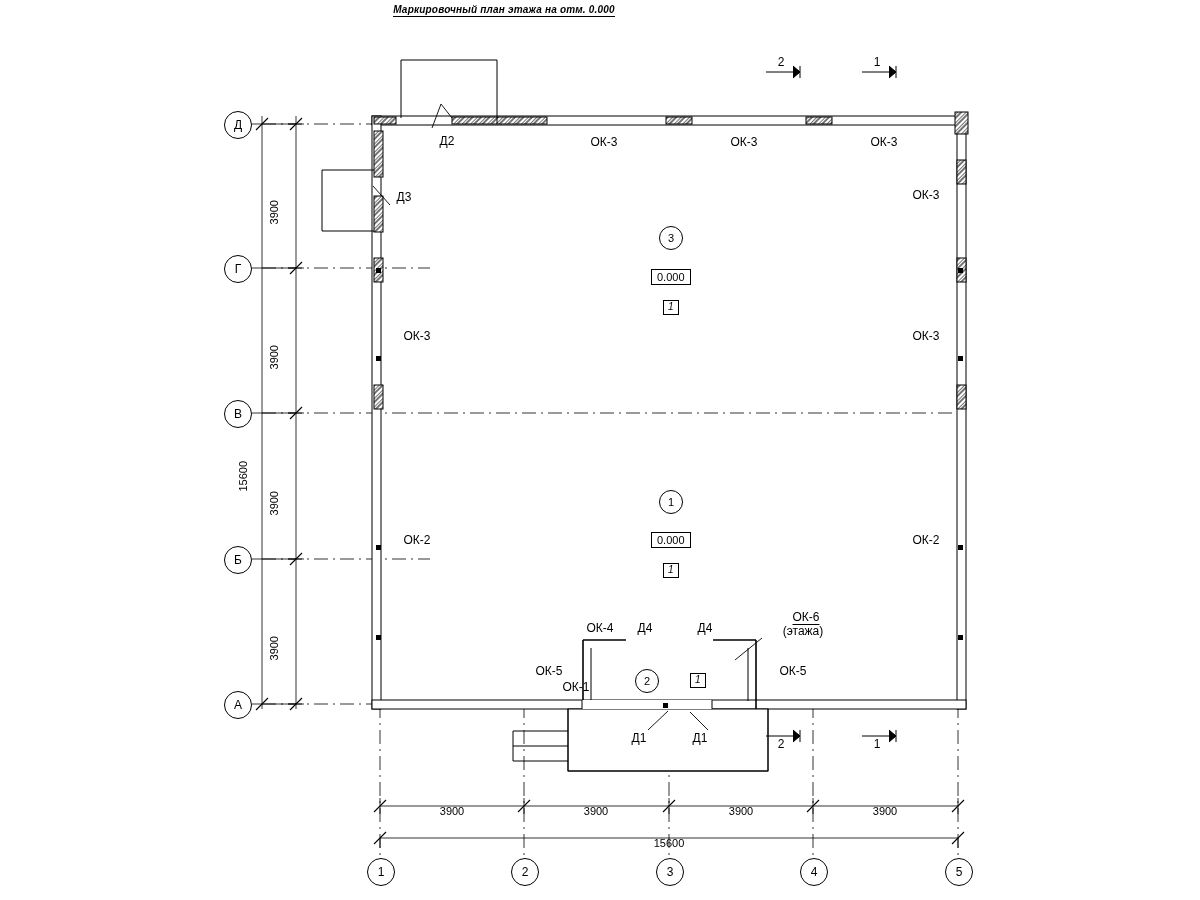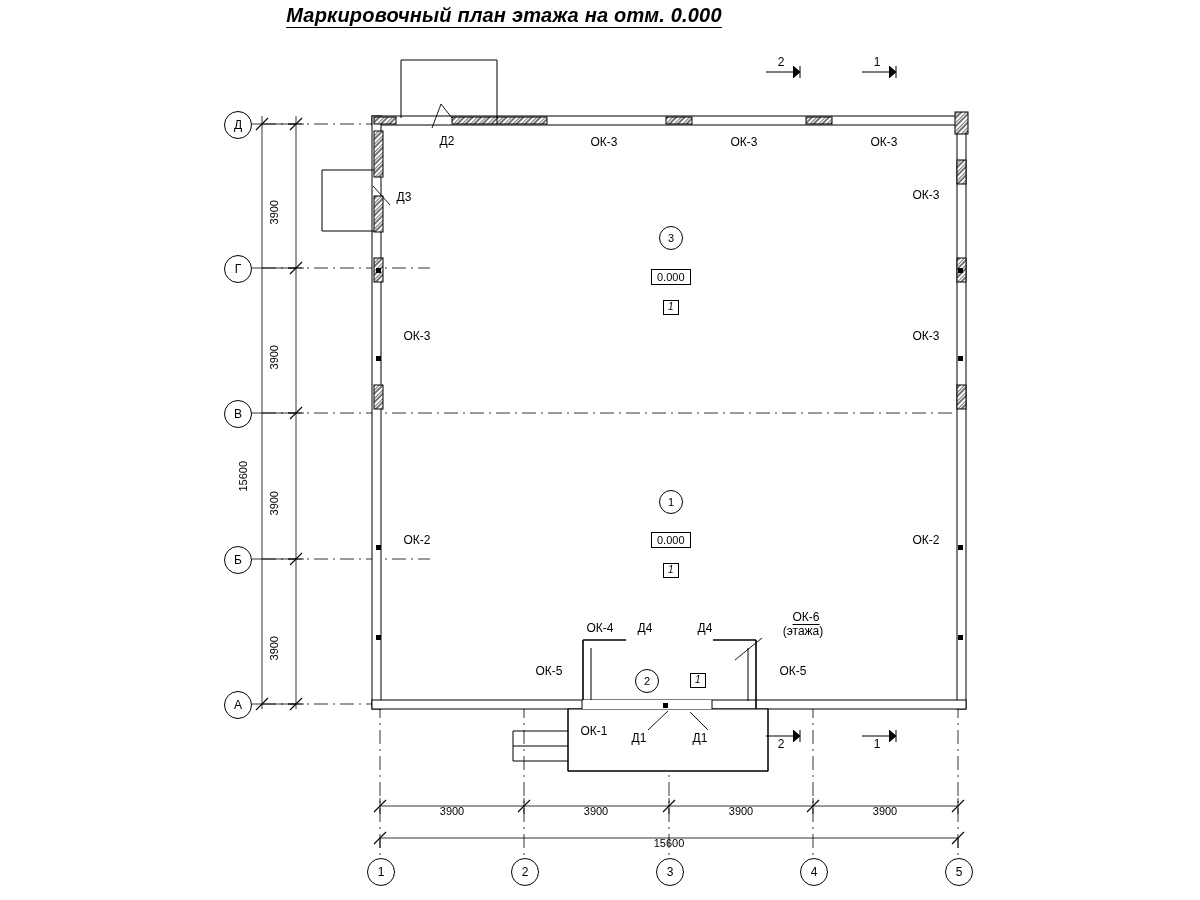--- a/index.html
+++ b/index.html
@@ -11,21 +11,21 @@
     overflow:hidden;
     color:#000;
   }
   #stage{position:absolute;left:0;top:0;width:1200px;height:900px;}
   .title{
     position:absolute;
     left:0;top:4px;width:1008px;
     text-align:center;
     font-style:italic;
     font-weight:bold;
-    font-size:20px;
+    font-size:10px;
     letter-spacing:0.2px;
   }
   .title span{border-bottom:1px solid #000;padding-bottom:1px;}
   svg{position:absolute;left:0;top:0;}
   .lbl{
     position:absolute;
     font-size:12px;
     white-space:nowrap;
     line-height:1.1;
   }
@@ -314,21 +314,21 @@
   <div class="lbl c" style="left:604px;top:136px;">ОК-3</div>
   <div class="lbl c" style="left:744px;top:136px;">ОК-3</div>
   <div class="lbl c" style="left:884px;top:136px;">ОК-3</div>
   <div class="lbl c" style="left:926px;top:189px;">ОК-3</div>
   <div class="lbl c" style="left:926px;top:330px;">ОК-3</div>
   <div class="lbl c" style="left:417px;top:330px;">ОК-3</div>
   <div class="lbl c" style="left:417px;top:534px;">ОК-2</div>
   <div class="lbl c" style="left:926px;top:534px;">ОК-2</div>
   <div class="lbl c" style="left:600px;top:622px;">ОК-4</div>
   <div class="lbl c" style="left:549px;top:665px;">ОК-5</div>
-  <div class="lbl c" style="left:594px;top:681px;margin-top:44px;">ОК-1</div>
+  <div class="lbl c" style="left:576px;top:681px;">ОК-1</div>
   <div class="lbl c" style="left:793px;top:665px;">ОК-5</div>
   <div class="lbl c" style="left:806px;top:611px;border-bottom:1px solid #000;">ОК-6</div>
   <div class="lbl c" style="left:803px;top:625px;">(этажа)</div>
 
   <div class="lbl c" style="left:447px;top:135px;">Д2</div>
   <div class="lbl c" style="left:404px;top:191px;text-align:right;">Д3</div>
   <div class="lbl c" style="left:645px;top:622px;">Д4</div>
   <div class="lbl c" style="left:705px;top:622px;">Д4</div>
   <div class="lbl c" style="left:639px;top:732px;">Д1</div>
   <div class="lbl c" style="left:700px;top:732px;">Д1</div>

